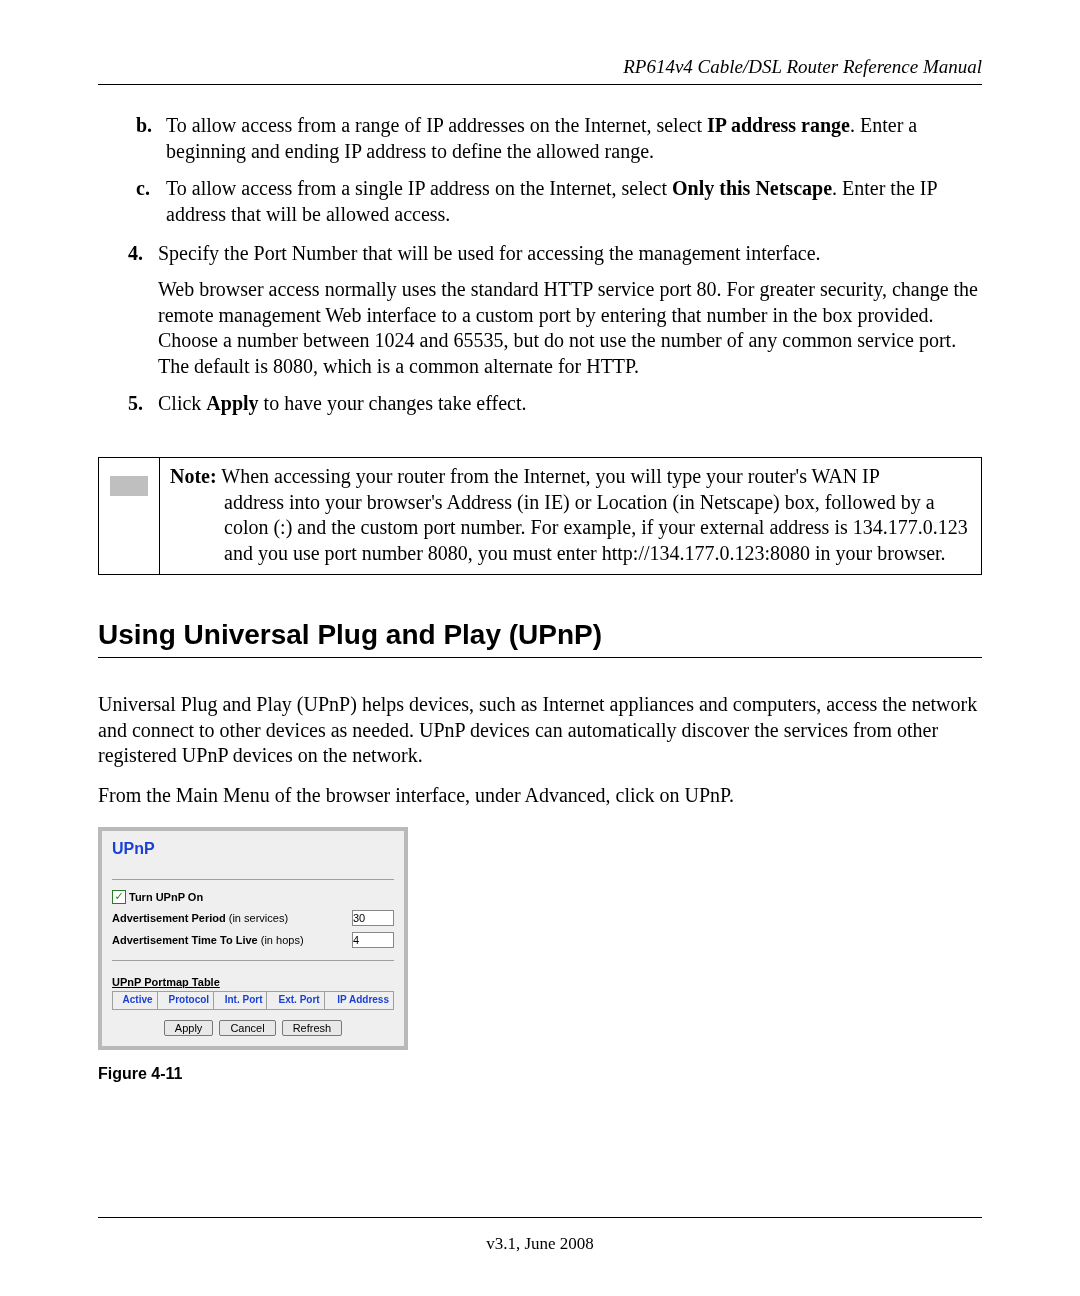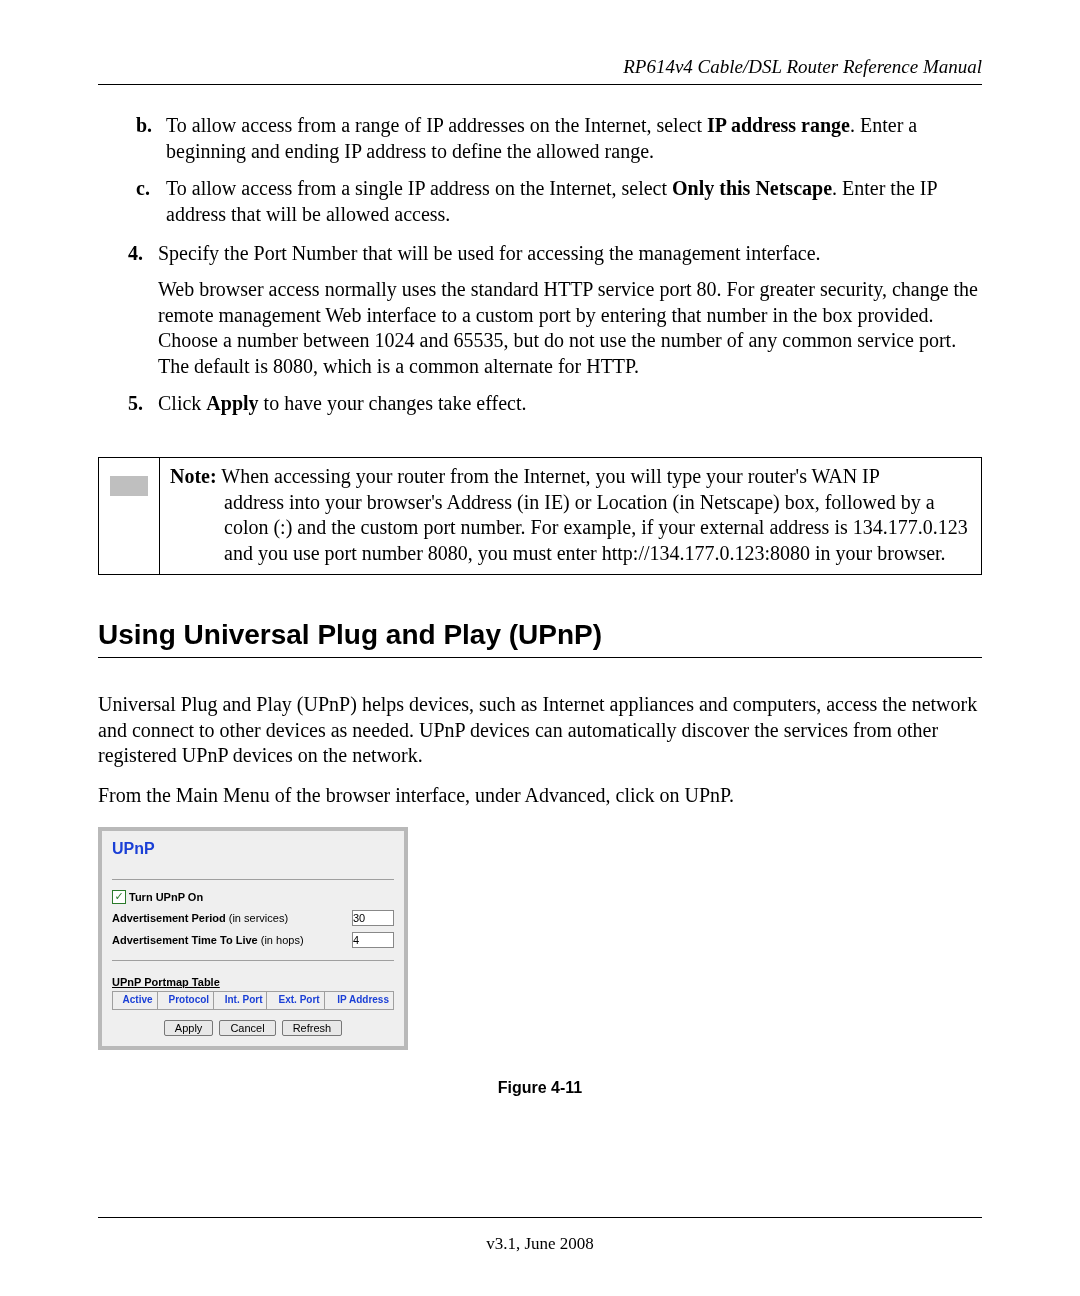--- a/index.html
+++ b/index.html
@@ -174,22 +174,21 @@
     font-size: 11px;
     padding: 1px 10px;
     background: #e8e8e8;
     border: 1px solid #777;
     border-radius: 2px;
   }
   .figure-caption {
     font-family: Helvetica, Arial, sans-serif;
     font-weight: bold;
     font-size: 16px;
-    margin-top: 28px;
-    text-align: center;
+    margin-top: 14px;
   }
   .footer-rule {
     border: none;
     border-top: 1.5px solid #000;
     margin: 14px 0 8px 0;
   }
   .footer-row {
     display: flex;
     justify-content: space-between;
     font-size: 17px;

